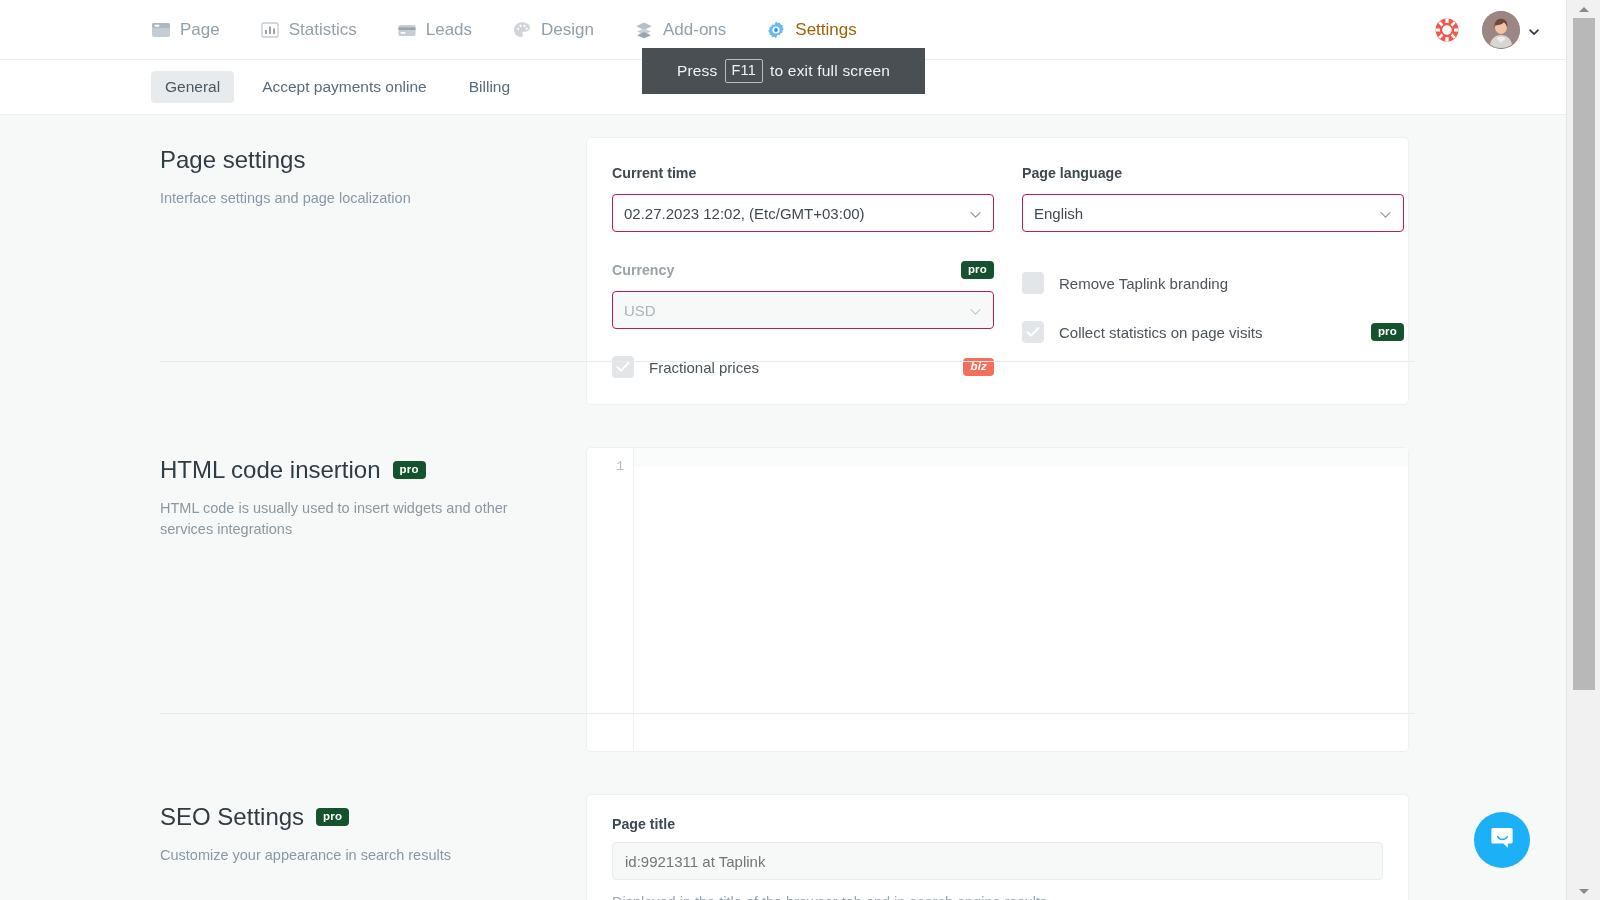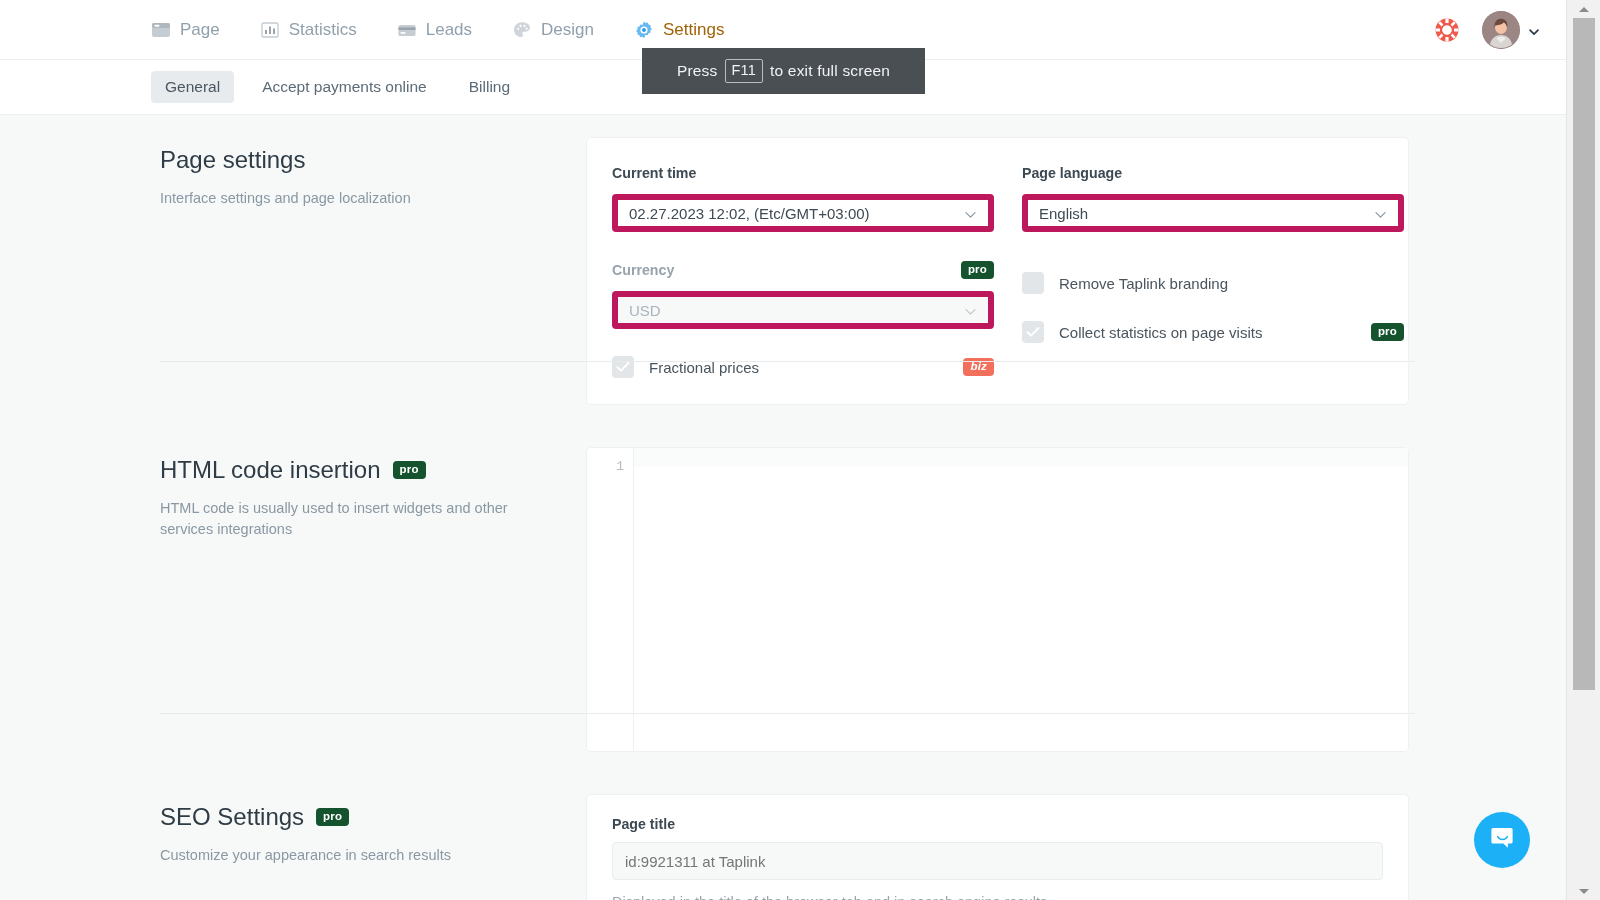--- a/index.html
+++ b/index.html
@@ -180,21 +180,21 @@
   .field-label {
     font-size: 14.2px;
     font-weight: bold;
     color: #3d4a54;
   }
   .field-label.muted { color: #97a3ac; }
 
   .select {
     position: relative;
     height: 38px;
-    border: 6px solid #be185d;
+    border: 1px solid #be185d;
     border-radius: 4px;
     background: #ffffff;
     display: flex;
     align-items: center;
     padding: 0 36px 0 11px;
     font-size: 15px;
     color: #3f4a53;
     cursor: pointer;
   }
   .select.disabled { background: #f7f9f9; color: #a9b4bc; cursor: default; }
@@ -355,20 +355,30 @@
               <path d="M10 2.2c-4.4 0-8 3.3-8 7.6 0 4.2 3.3 7.2 7 7.2 1.6 0 2.1-.9 2.1-1.7 0-.9-.7-1.3-.7-2.1 0-.8.6-1.4 1.5-1.4h1.6c2.5 0 4.5-1.9 4.5-4.2 0-3.1-3.3-5.4-8-5.4z" fill="#cfd5da"></path>
               <circle cx="6.2" cy="9" r="1.1" fill="#fff"></circle>
               <circle cx="8.6" cy="5.9" r="1.1" fill="#fff"></circle>
               <circle cx="12.4" cy="5.9" r="1.1" fill="#fff"></circle>
               <circle cx="14.6" cy="8.6" r="1.1" fill="#fff"></circle>
             </svg>
         </span>
         <span>Design</span>
       </div>
 
+      <div class="nav-item">
+        <span class="nav-ico">
+          <svg viewBox="0 0 20 20" width="20" height="20">
+              <path d="M10 2.5 18 6.3 10 10 2 6.3z" fill="#b8c1c8"></path>
+              <path d="M10 8.4 17 11.6l-7 3.2-7-3.2z" fill="#c9d0d6"></path>
+              <path d="M10 12.1 17 15.2l-7 3.1-7-3.1z" fill="#9aa4ac"></path>
+            </svg>
+        </span>
+        <span>Add-ons</span>
+      </div>
 
       <div class="nav-item active">
         <span class="nav-ico">
           <svg viewBox="0 0 20 20" width="20" height="20">
               <path d="M10 1.6l1.6 1.5 2.1-.5.9 2 2.1.6-.3 2.1 1.5 1.6-1.5 1.6.3 2.1-2.1.6-.9 2-2.1-.5L10 18.2l-1.6-1.5-2.1.5-.9-2-2.1-.6.3-2.1L2.1 10.9l1.5-1.6-.3-2.1 2.1-.6.9-2 2.1.5z" fill="#68b9f0"></path>
               <circle cx="10" cy="10" r="3.6" fill="#fff"></circle>
               <circle cx="10" cy="10" r="1.9" fill="#2196f3"></circle>
             </svg>
         </span>
         <span>Settings</span>

